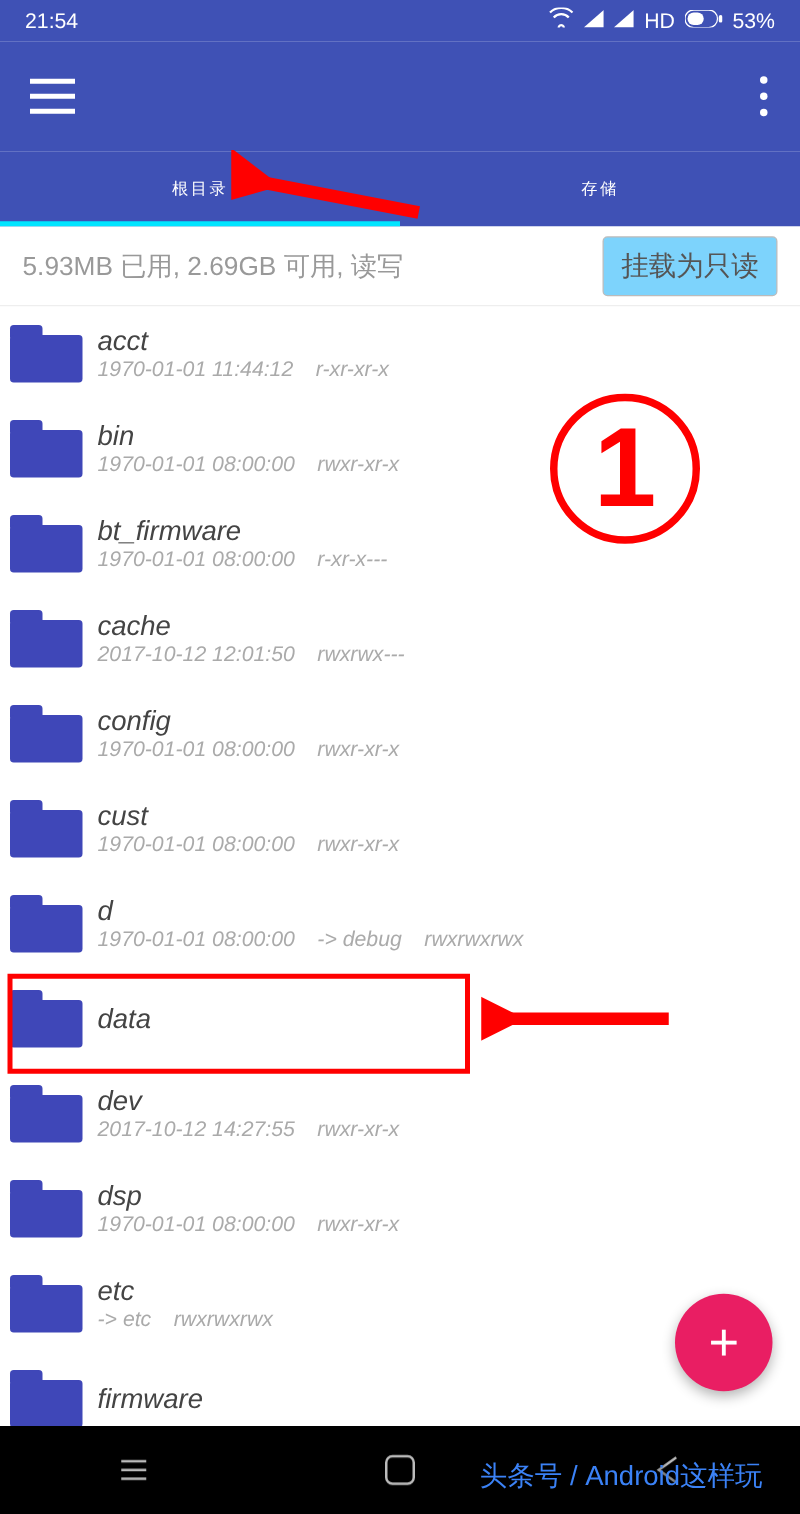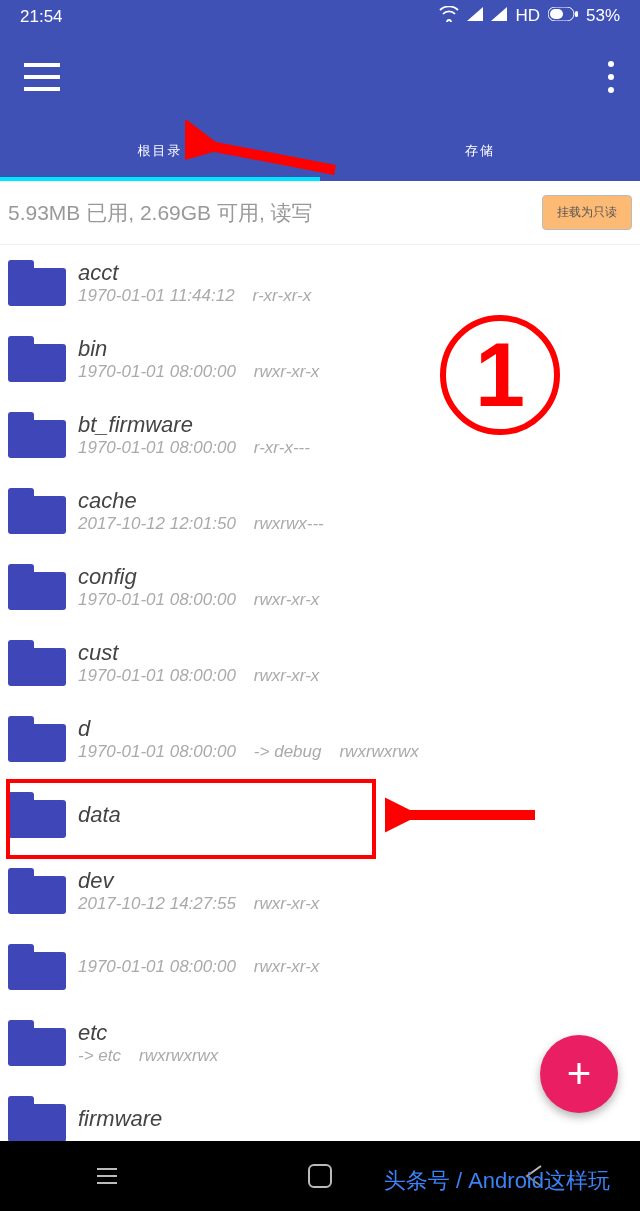--- a/index.html
+++ b/index.html
@@ -1,30 +1,30 @@
 <!DOCTYPE html>
 <html><head>
 <meta charset="utf-8">
 <style>
   * { margin: 0; padding: 0; box-sizing: border-box; }
   html, body { width: 640px; height: 1211px; overflow: hidden; font-family: -apple-system, "Helvetica Neue", Arial, sans-serif; background: #fff; }
   .statusbar { height: 33px; background: #3f51b5; color: #fff; display: flex; justify-content: space-between; align-items: center; padding: 0 20px; font-size: 17px; }
-  .statusbar .right { display: flex; gap: 8px; }
+  .statusbar .right { display: flex; align-items: center; gap: 8px; }
   .toolbar { height: 88px; background: #3f51b5; color: #fff; display: flex; align-items: center; justify-content: space-between; padding: 0 24px; }
   .hamburger { width: 36px; height: 28px; display: flex; flex-direction: column; justify-content: space-between; }
   .hamburger span { display: block; width: 36px; height: 4px; background: #fff; }
   .kebab { width: 10px; height: 32px; display: flex; flex-direction: column; justify-content: space-between; align-items: center; }
   .kebab span { width: 6px; height: 6px; background: #fff; border-radius: 50%; }
   .tabs { display: flex; height: 60px; background: #3f51b5; color: #fff; position: relative; }
   .tab { flex: 1; display: flex; align-items: center; justify-content: center; font-size: 13px; letter-spacing: 2px; }
   .tabs .indicator { position: absolute; bottom: 0; left: 0; width: 50%; height: 4px; background: #00e5ff; }
 
-  .infobar { display: flex; align-items: center; height: 64px; padding: 0 8px; border-bottom: 1px solid #eee; }
+  .infobar { display: flex; align-items: center; height: 64px; padding: 0 18px; border-bottom: 1px solid #eee; }
   .infobar-text { font-size: 21px; color: #999; flex: 1; }
-  .mount-btn { font-size: 12px; color: #555; background: #fdba74; border: 1px solid #bbb; border-radius: 4px; padding: 8px 14px; margin-left: 10px; }
+  .mount-btn { font-size: 22px; color: #555; background: #7dd3fc; border: 1px solid #bbb; border-radius: 4px; padding: 8px 14px; margin-left: 10px; }
 
   .list { position: relative; }
   .item { display: flex; align-items: center; height: 76px; padding: 0 8px; }
   .folder-icon { width: 58px; height: 46px; margin-right: 12px; position: relative; }
   .folder-icon .tab-shape { position: absolute; top: 0; left: 0; width: 26px; height: 10px; background: #3f47b8; border-radius: 3px 3px 0 0; }
   .folder-icon .body { position: absolute; bottom: 0; left: 0; width: 58px; height: 38px; background: #3f47b8; border-radius: 3px; }
   .item-info { flex: 1; display: flex; flex-direction: column; justify-content: center; min-width: 0; font-style: italic; }
   .item-name { font-size: 22px; color: #444; }
   .item-meta { font-size: 17px; color: #aaa; display: flex; gap: 18px; }
   .fab { position: fixed; left: 540px; top: 1035px; width: 78px; height: 78px; border-radius: 50%; background: #e91e63; color: #fff; display: flex; align-items: center; justify-content: center; font-size: 42px; box-shadow: 0 4px 10px rgba(0,0,0,.3); }
@@ -211,20 +211,21 @@
           <span>rwxr-xr-x</span>
         </div>
       </div>
     </div>
     <div class="item">
       <div class="folder-icon">
         <div class="tab-shape"></div>
         <div class="body"></div>
       </div>
       <div class="item-info">
+        <div class="item-name">dsp</div>
         <div class="item-meta">
           <span>1970-01-01 08:00:00</span>
           <span>rwxr-xr-x</span>
         </div>
       </div>
     </div>
     <div class="item">
       <div class="folder-icon">
         <div class="tab-shape"></div>
         <div class="body"></div>

